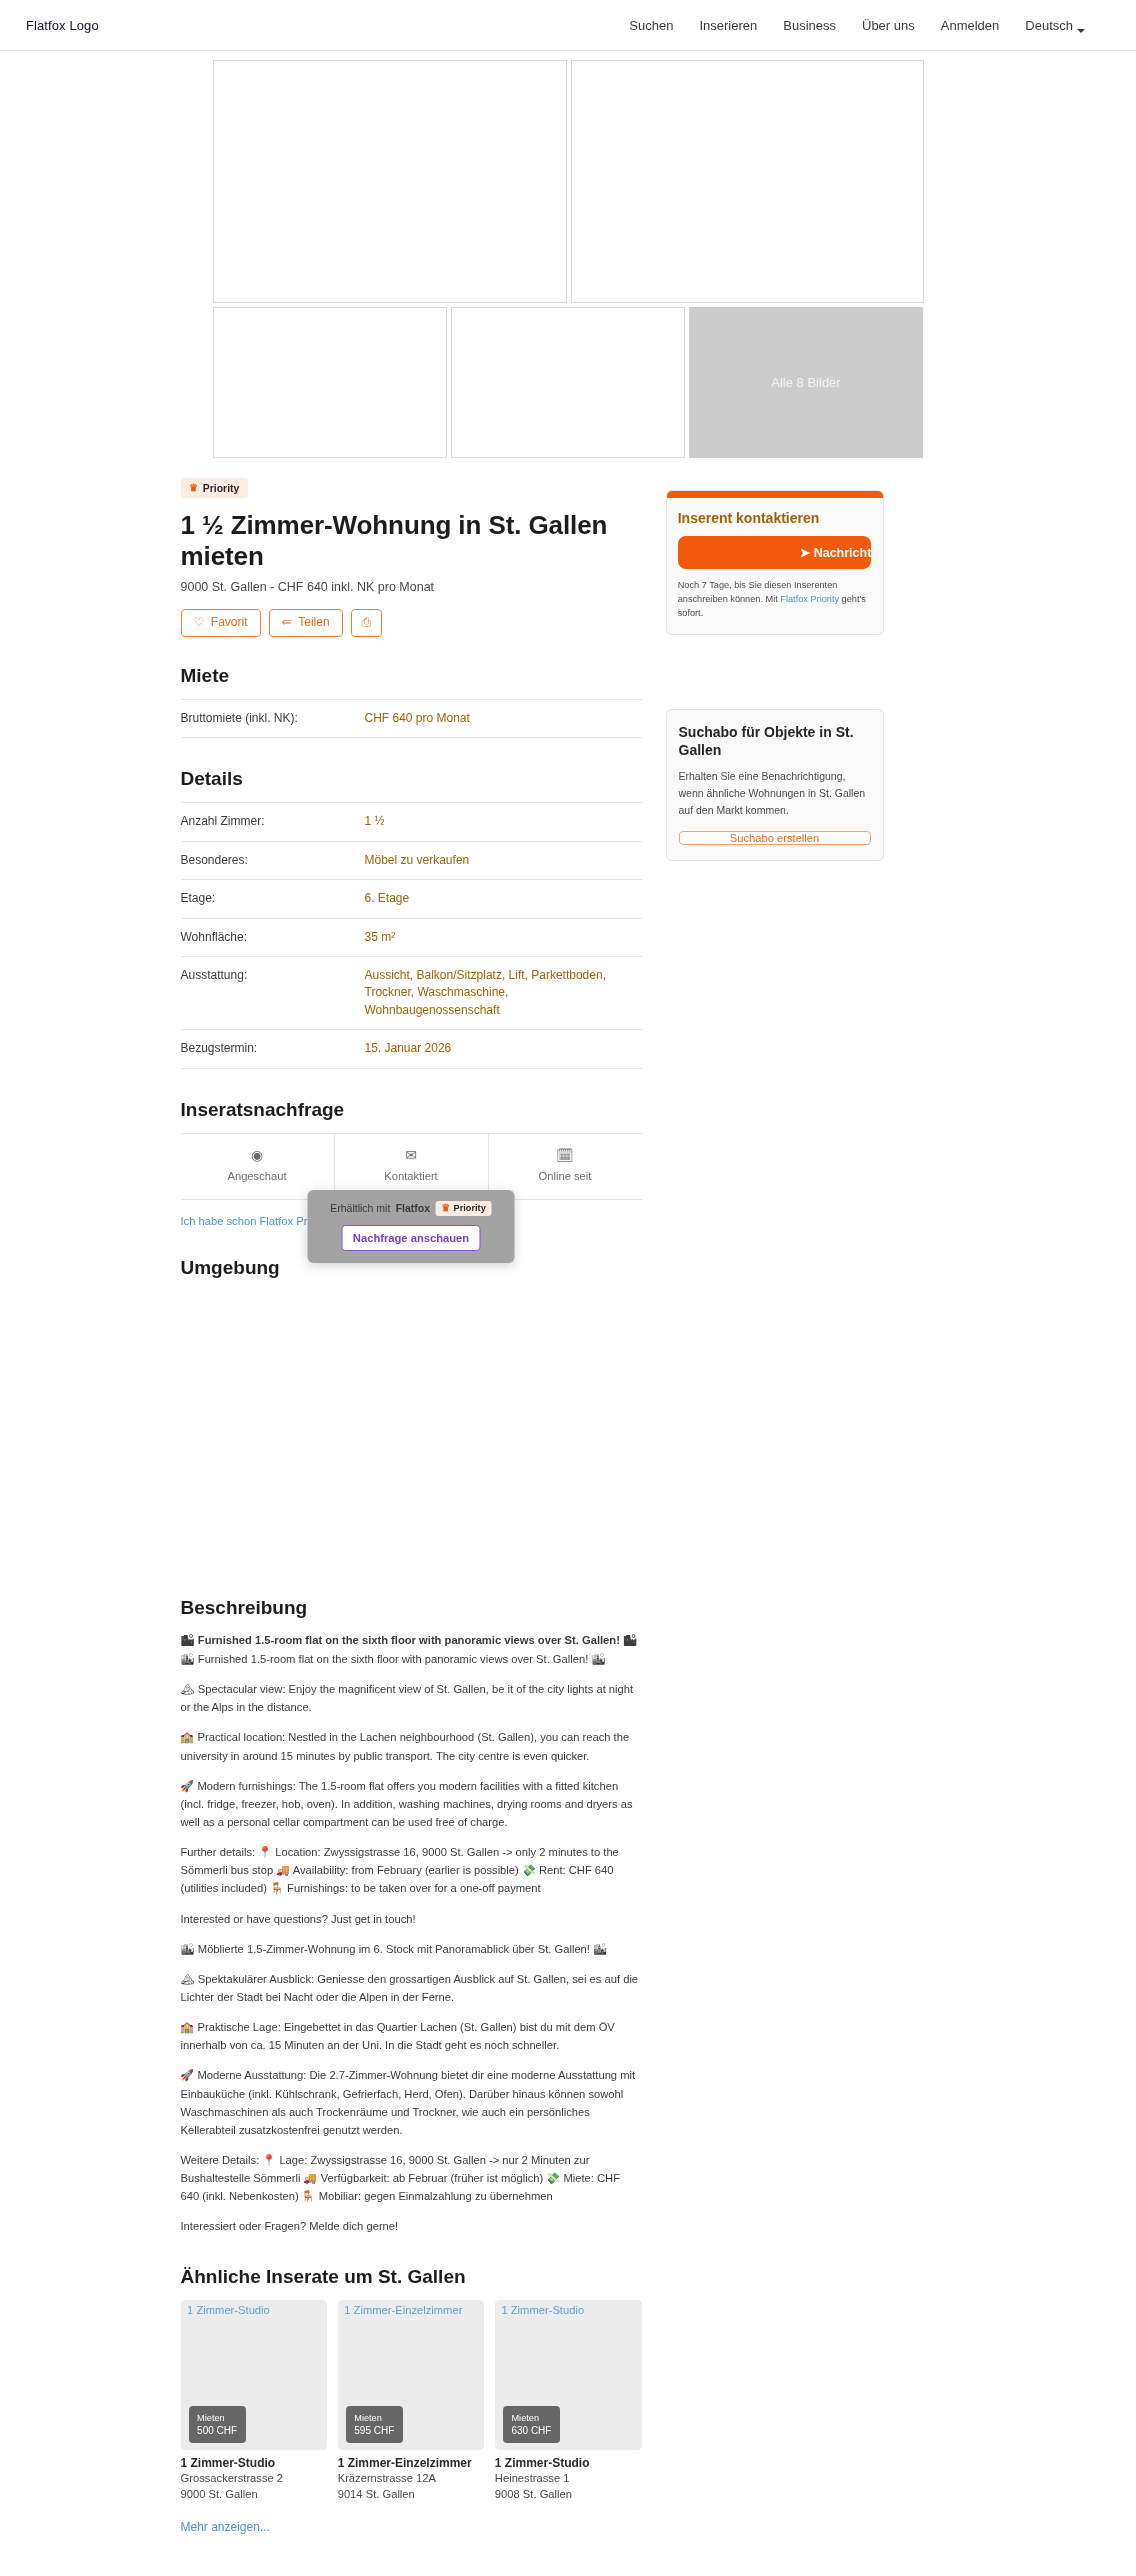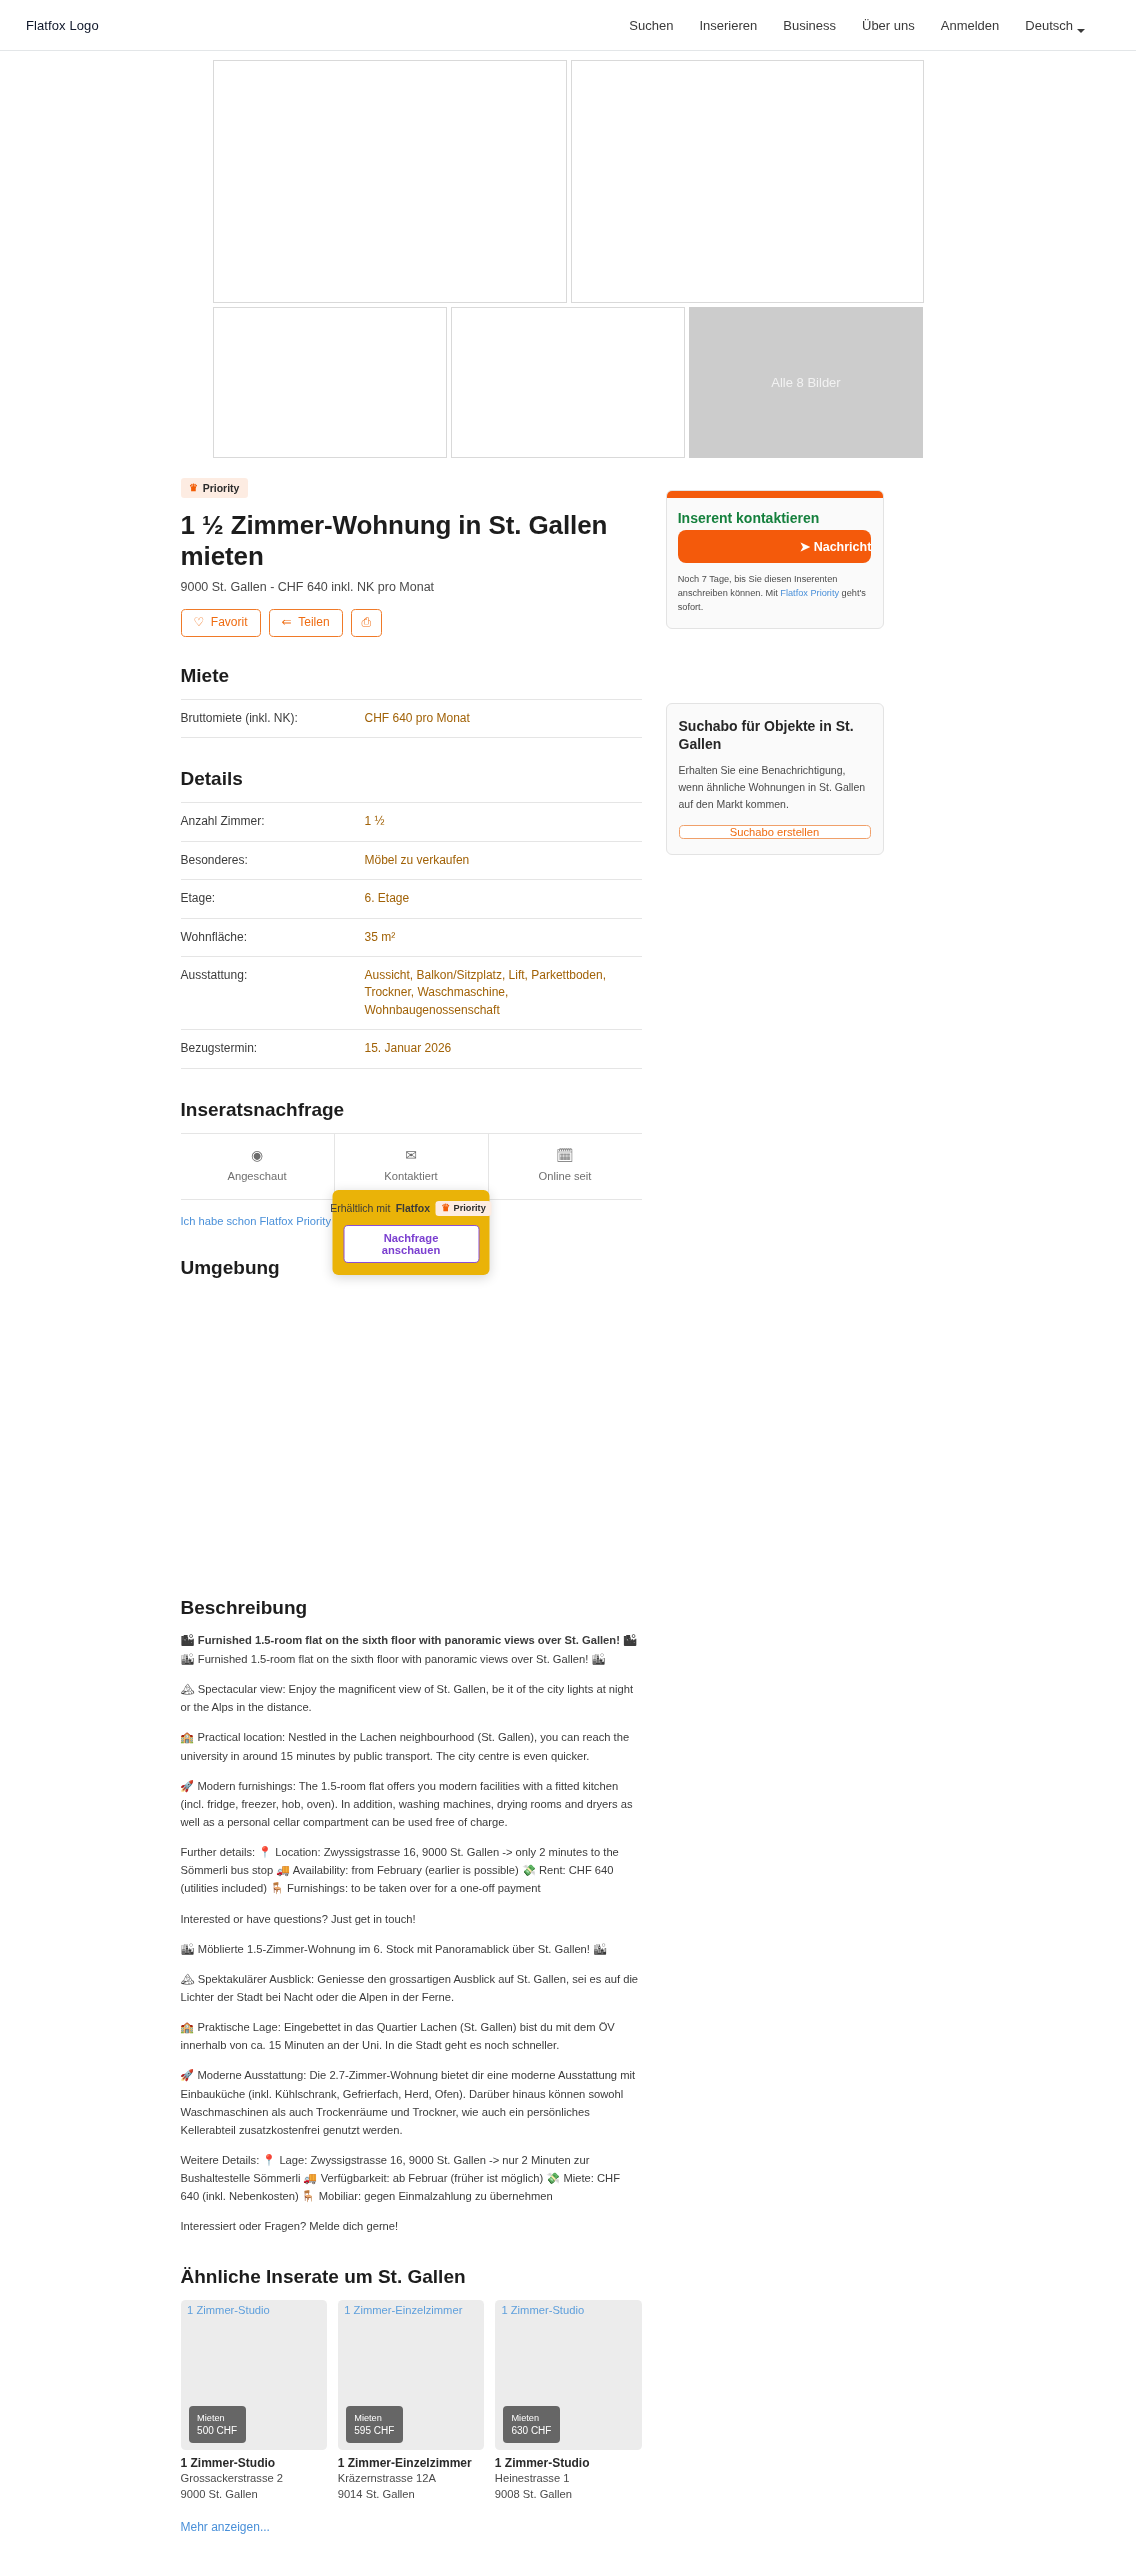--- a/index.html
+++ b/index.html
@@ -166,22 +166,22 @@
   }
   .stat + .stat { border-left: 0.7px solid #e5e5e5; }
   .stat-icon { font-size: 14px; color: #6b6b6b; display: block; margin-bottom: 8px; line-height: 1; }
   .stat-label { font-size: 11.2px; color: #6f6f6f; }
 
   .tooltip-card {
     position: absolute;
     left: 50%;
     transform: translateX(-50%);
     top: 57px;
-    width: 157px;
-    background: #eab308;
+    width: 207px;
+    background: #a3a3a3;
     border-radius: 6px;
     box-shadow: 0 2.6px 12px rgba(0,0,0,.16);
     padding: 11.2px 10.5px 12px;
     text-align: center;
     z-index: 5;
   }
   .tooltip-line {
     font-size: 10.5px;
     color: #3a3a3a;
     display: flex;
@@ -264,22 +264,22 @@
     border: 0.7px solid #e3e3e3;
     border-radius: 6px;
     overflow: hidden;
     background: #fafafa;
   }
   .contact-top { height: 7.2px; background: #f45a0b; }
   .contact-body { padding: 12px 11.2px 13px; }
   .contact-title {
     font-size: 14px;
     font-weight: bold;
-    color: #15803d;
-    margin-bottom: 4px;
+    color: #a16207;
+    margin-bottom: 10px;
   }
   .btn-primary {
     display: block;
     width: 100%;
     background: #f45a0b;
     color: #fff;
     border: none;
     border-radius: 8px;
     padding: 8.6px 0;
     font-size: 12.5px;

